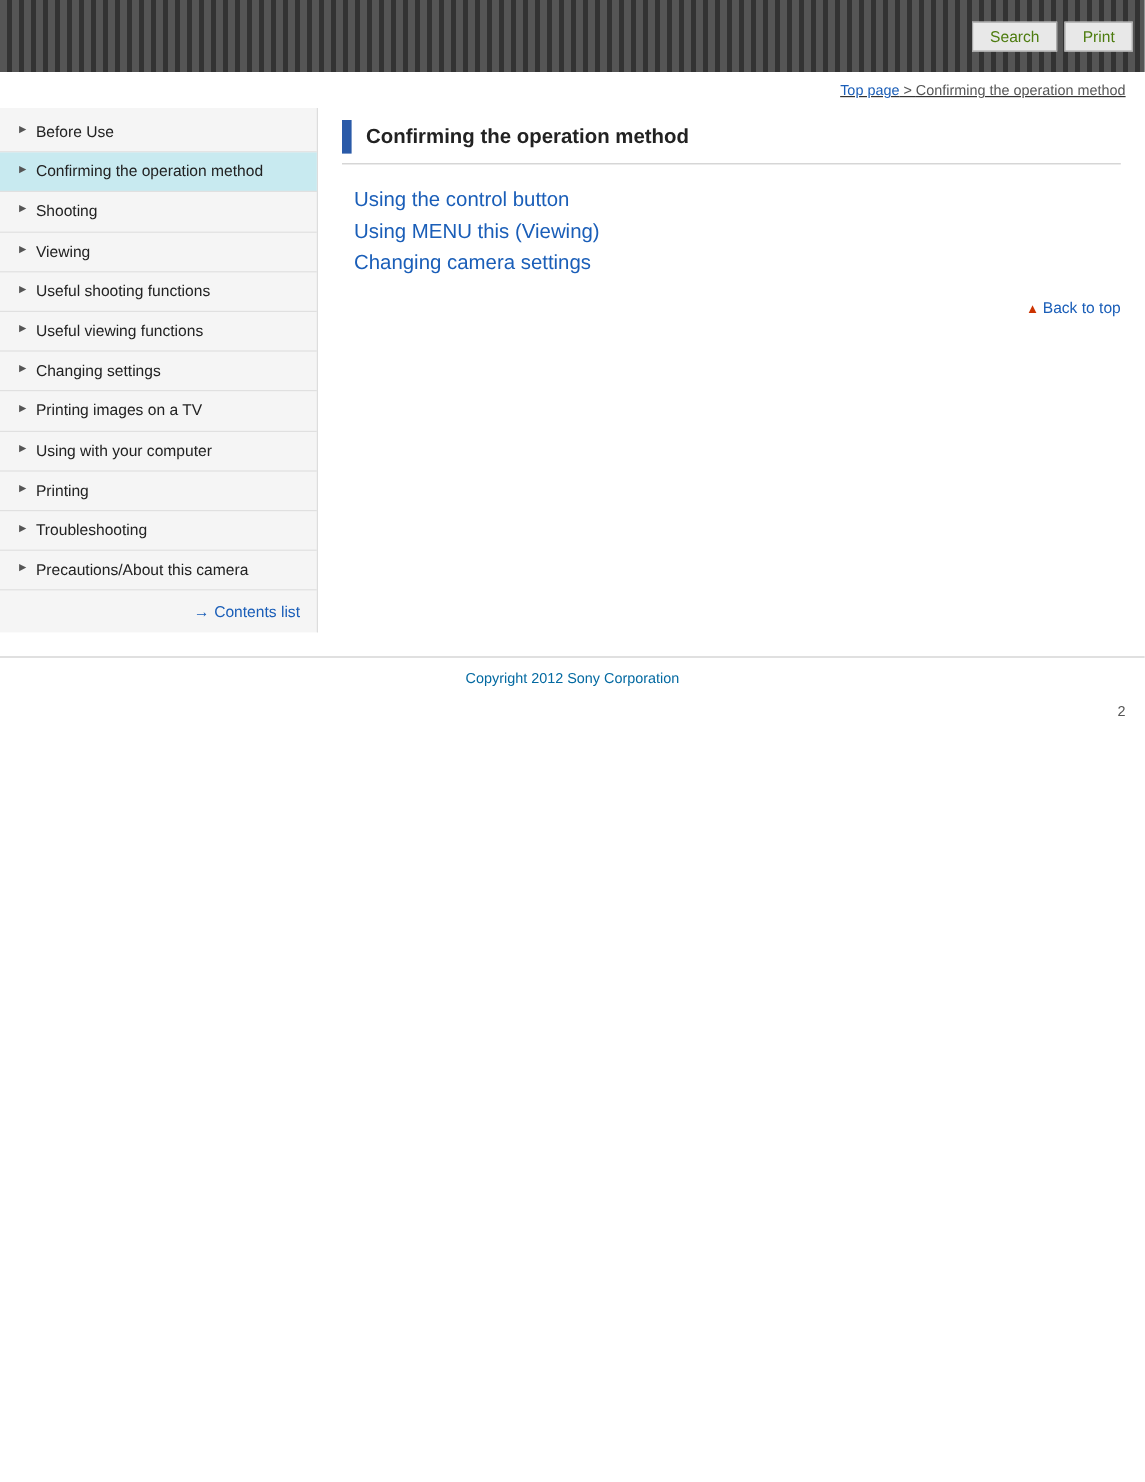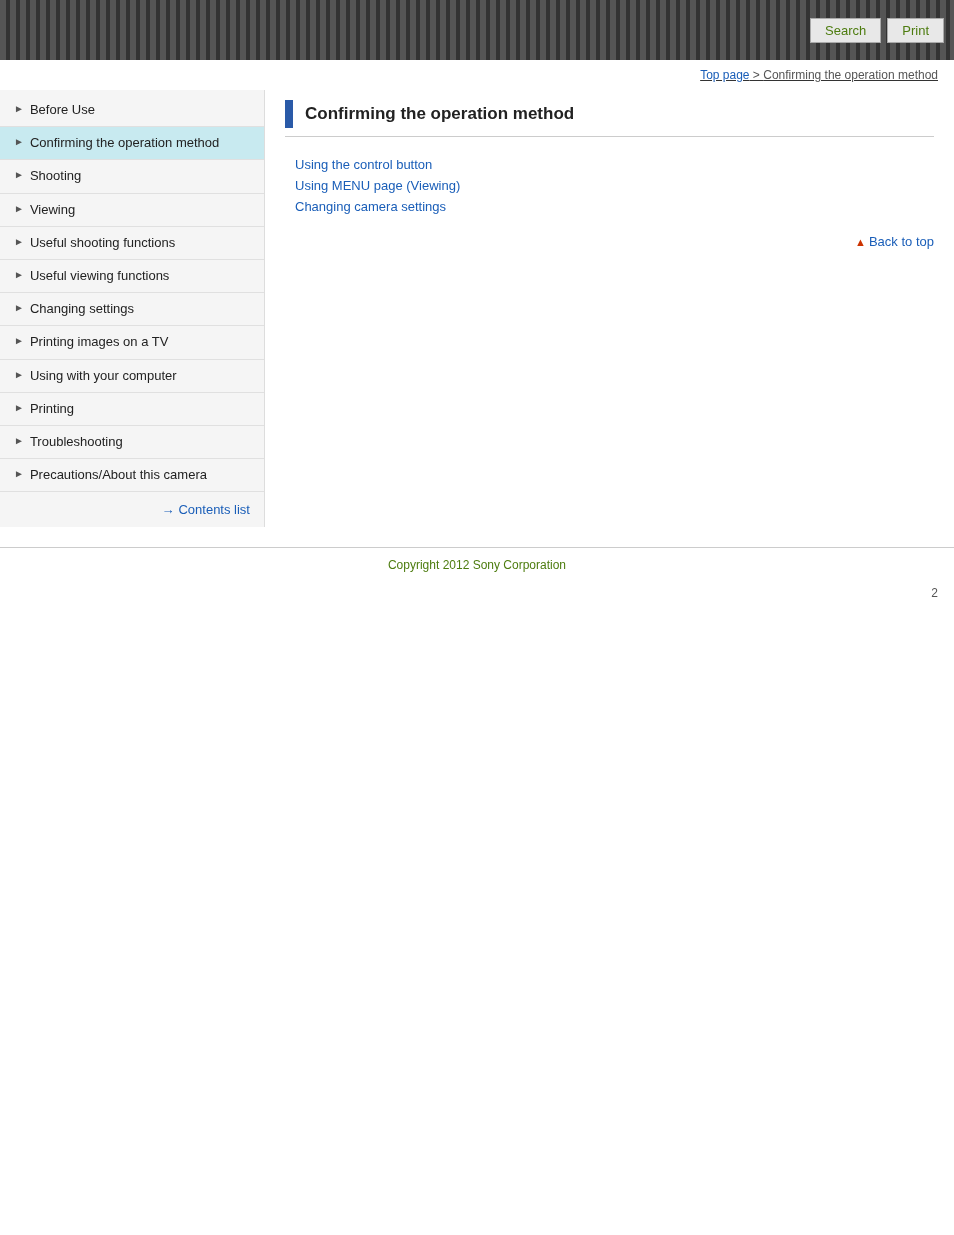--- a/index.html
+++ b/index.html
@@ -132,21 +132,21 @@
     }
 
     
     .content-links {
       padding: 4px 0 0 10px;
     }
     .content-links a {
       display: block;
       color: #1a5eb8;
       text-decoration: none;
-      font-size: 13px;
+      font-size: 17px;
       margin-bottom: 6px;
     }
 
     
     .back-to-top {
       text-align: right;
       margin-top: 20px;
     }
     .back-to-top a {
       color: #1a5eb8;
@@ -159,21 +159,21 @@
       margin-right: 3px;
       font-size: 11px;
     }
 
     
     .footer {
       border-top: 1px solid #ccc;
       text-align: center;
       padding: 10px;
       font-size: 12px;
-      color: #4d7c0f;
+      color: #0369a1;
       margin-top: 20px;
     }
 
     
     .page-number {
       text-align: right;
       padding: 4px 16px;
       font-size: 12px;
       color: #555;
     }
@@ -254,21 +254,21 @@
 
   <div class="content">
 
     <div class="page-heading-bar">
       <div class="page-heading-accent"></div>
       <div class="page-heading-title">Confirming the operation method</div>
     </div>
 
     <div class="content-links" id="content-links-container">
     <a href="#">Using the control button</a>
-        <a href="#">Using MENU page (Viewing)</a>
+        <a href="#">Using MENU this (Viewing)</a>
         <a href="#">Changing camera settings</a>
       </div>
 
     <div class="back-to-top">
       <a href="#">
         <span class="back-to-top-icon">▲</span><span>Back to top</span>
       </a>
     </div>
 
   </div>

